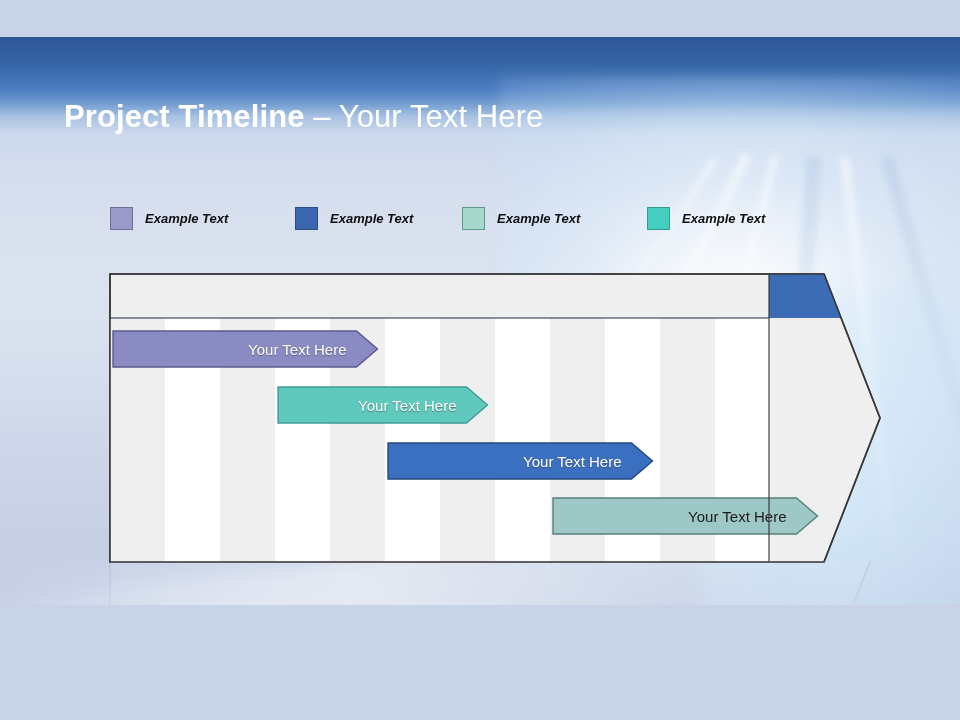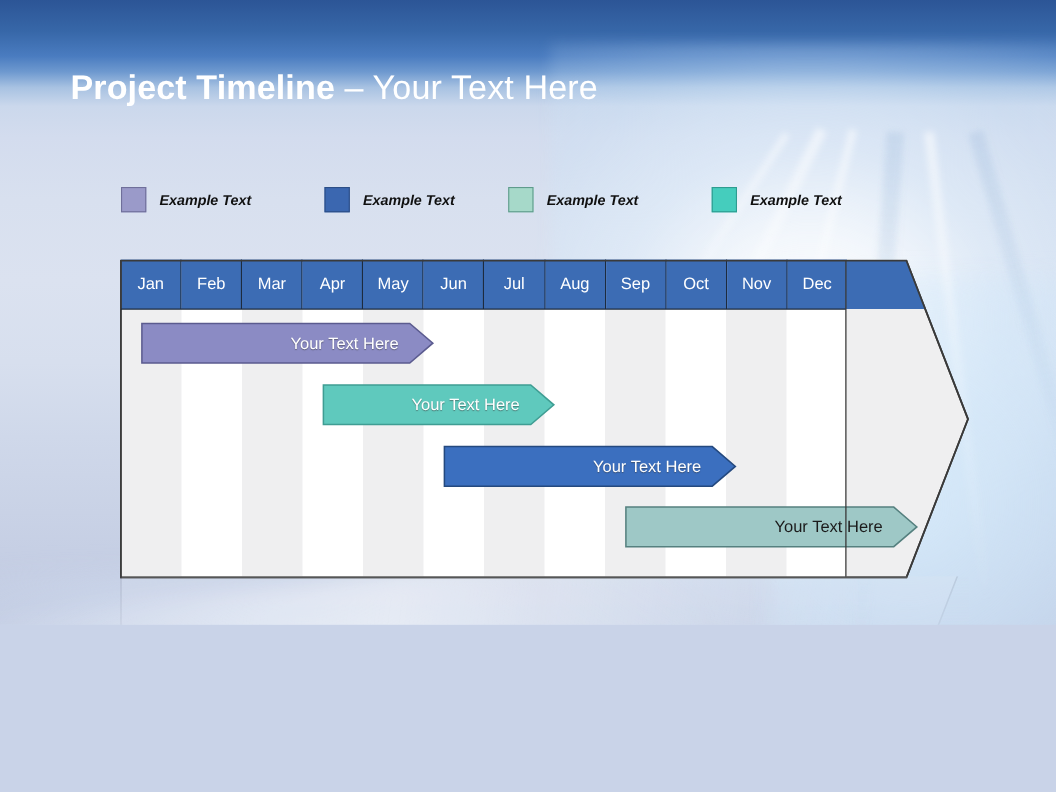--- a/index.html
+++ b/index.html
@@ -15,20 +15,21 @@
     background: #c9d3e8;
   }
 
   
   #slide {
     position: absolute;
     inset: 0;
     width: 960px;
     height: 568px;
     overflow: hidden;
+    margin-top: 37px;
   }
   .bg-base {
     position: absolute;
     inset: 0;
     background: linear-gradient(180deg,
         #2c5596 0%,
         #3767a8 5%,
         #4a7cc0 9%,
         #6e99cf 11.5%,
         #a8c2e2 14%,
@@ -199,21 +200,20 @@
     flex: 1 1 0;
     background: #ffffff;
   }
   .col-cell.alt { background: #efeff0; }
 
   
   .bars { position: absolute; left: 0; top: 0; width: 772px; height: 290px; }
   .bar {
     position: absolute;
     height: 38px;
-    padding-left: 16px;
   }
   .bar svg { display: block; width: 100%; height: 100%; overflow: visible; }
   .bar-label {
     position: absolute;
     top: 0;
     height: 38px;
     right: 18px;
     display: flex;
     align-items: center;
     font-size: 15px;
@@ -301,34 +301,20 @@
 
     <svg class="arrow-body" viewBox="0 0 772 290" preserveAspectRatio="none">
       <polygon points="1,1 715,1 771,145 715,289 1,289" fill="#efeff0" stroke="#3a3a3a" stroke-width="1.6"></polygon>
     </svg>
 
     <svg class="arrow-body" viewBox="0 0 772 290" preserveAspectRatio="none" style="pointer-events:none;">
       <polygon points="660,1 715,1 732,45 660,45" fill="#3c6cb4"></polygon>
     </svg>
 
     <div class="plot">
-      <div class="months" id="months">
-          <div class="month-cell">Jan</div>
-          <div class="month-cell">Feb</div>
-          <div class="month-cell">Mar</div>
-          <div class="month-cell">Apr</div>
-          <div class="month-cell">May</div>
-          <div class="month-cell">Jun</div>
-          <div class="month-cell">Jul</div>
-          <div class="month-cell">Aug</div>
-          <div class="month-cell">Sep</div>
-          <div class="month-cell">Oct</div>
-          <div class="month-cell">Nov</div>
-          <div class="month-cell">Dec</div>
-        </div>
       <div class="cols" id="cols">
           <div class="col-cell alt"></div>
           <div class="col-cell"></div>
           <div class="col-cell alt"></div>
           <div class="col-cell"></div>
           <div class="col-cell alt"></div>
           <div class="col-cell"></div>
           <div class="col-cell alt"></div>
           <div class="col-cell"></div>
           <div class="col-cell alt"></div>

